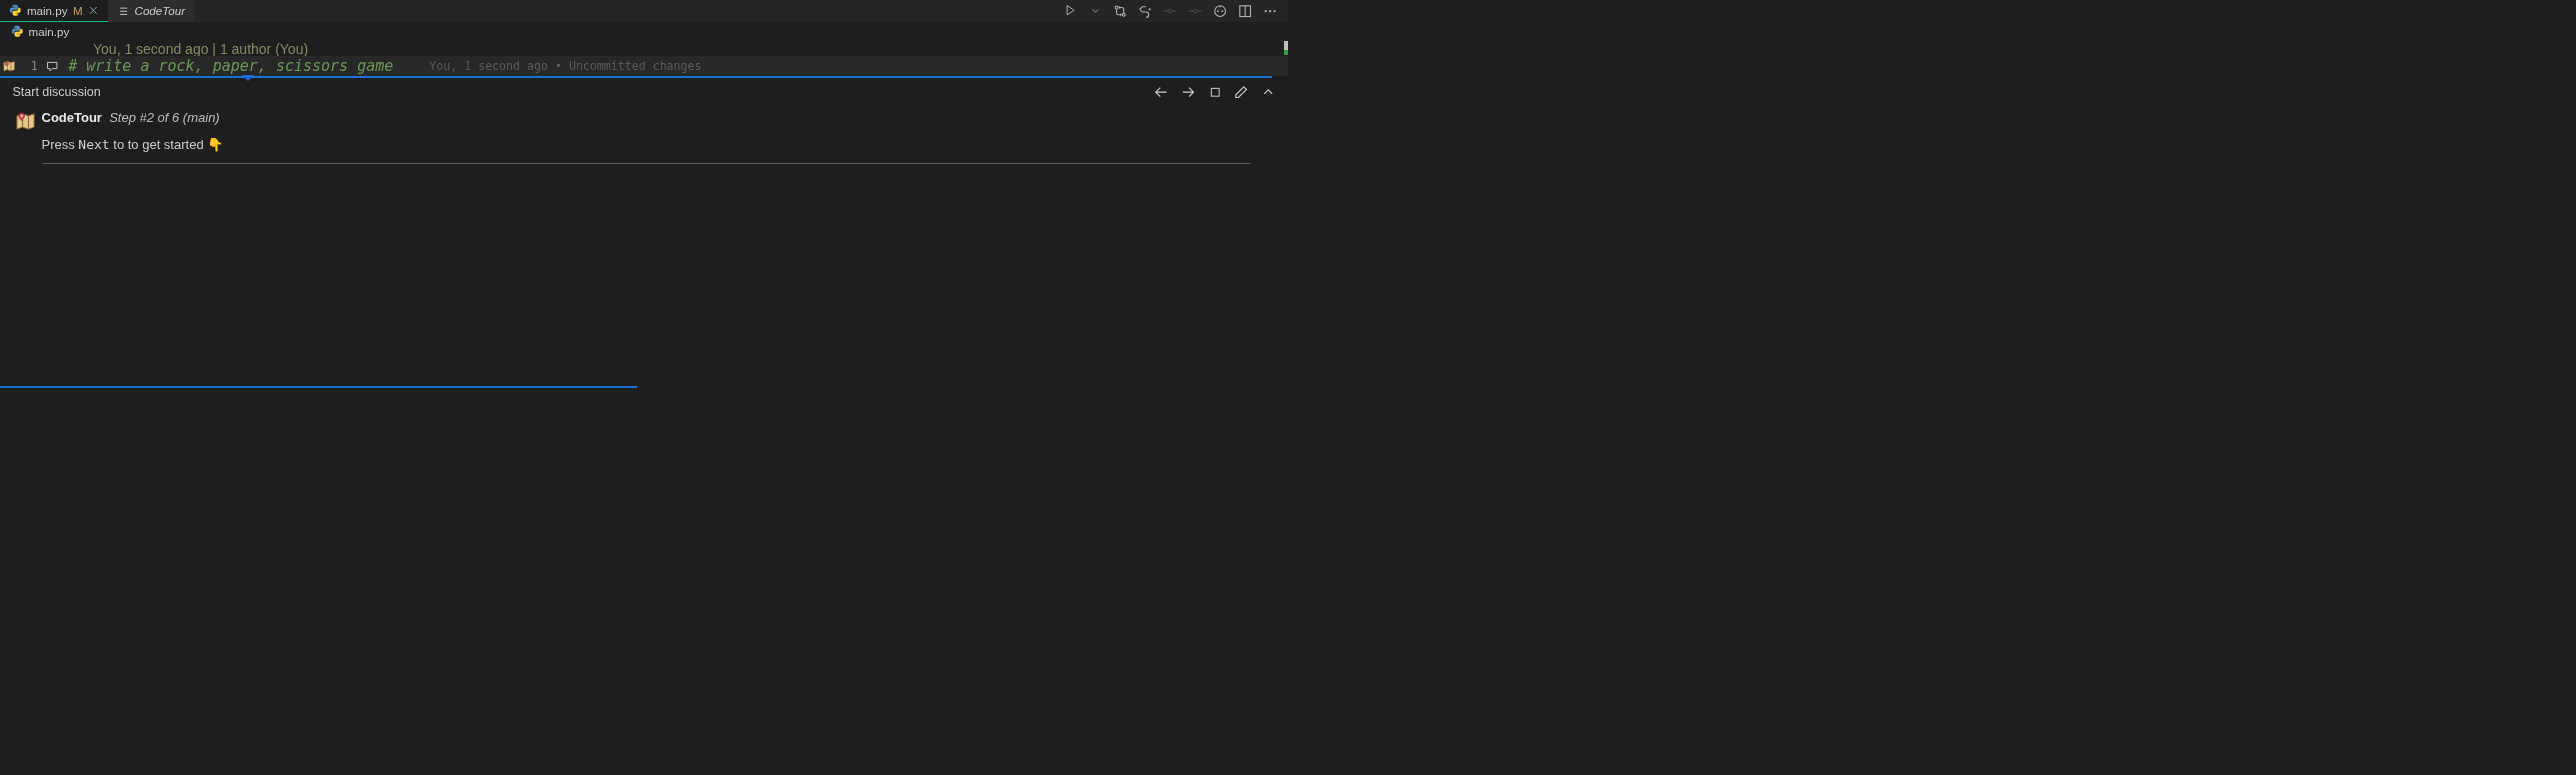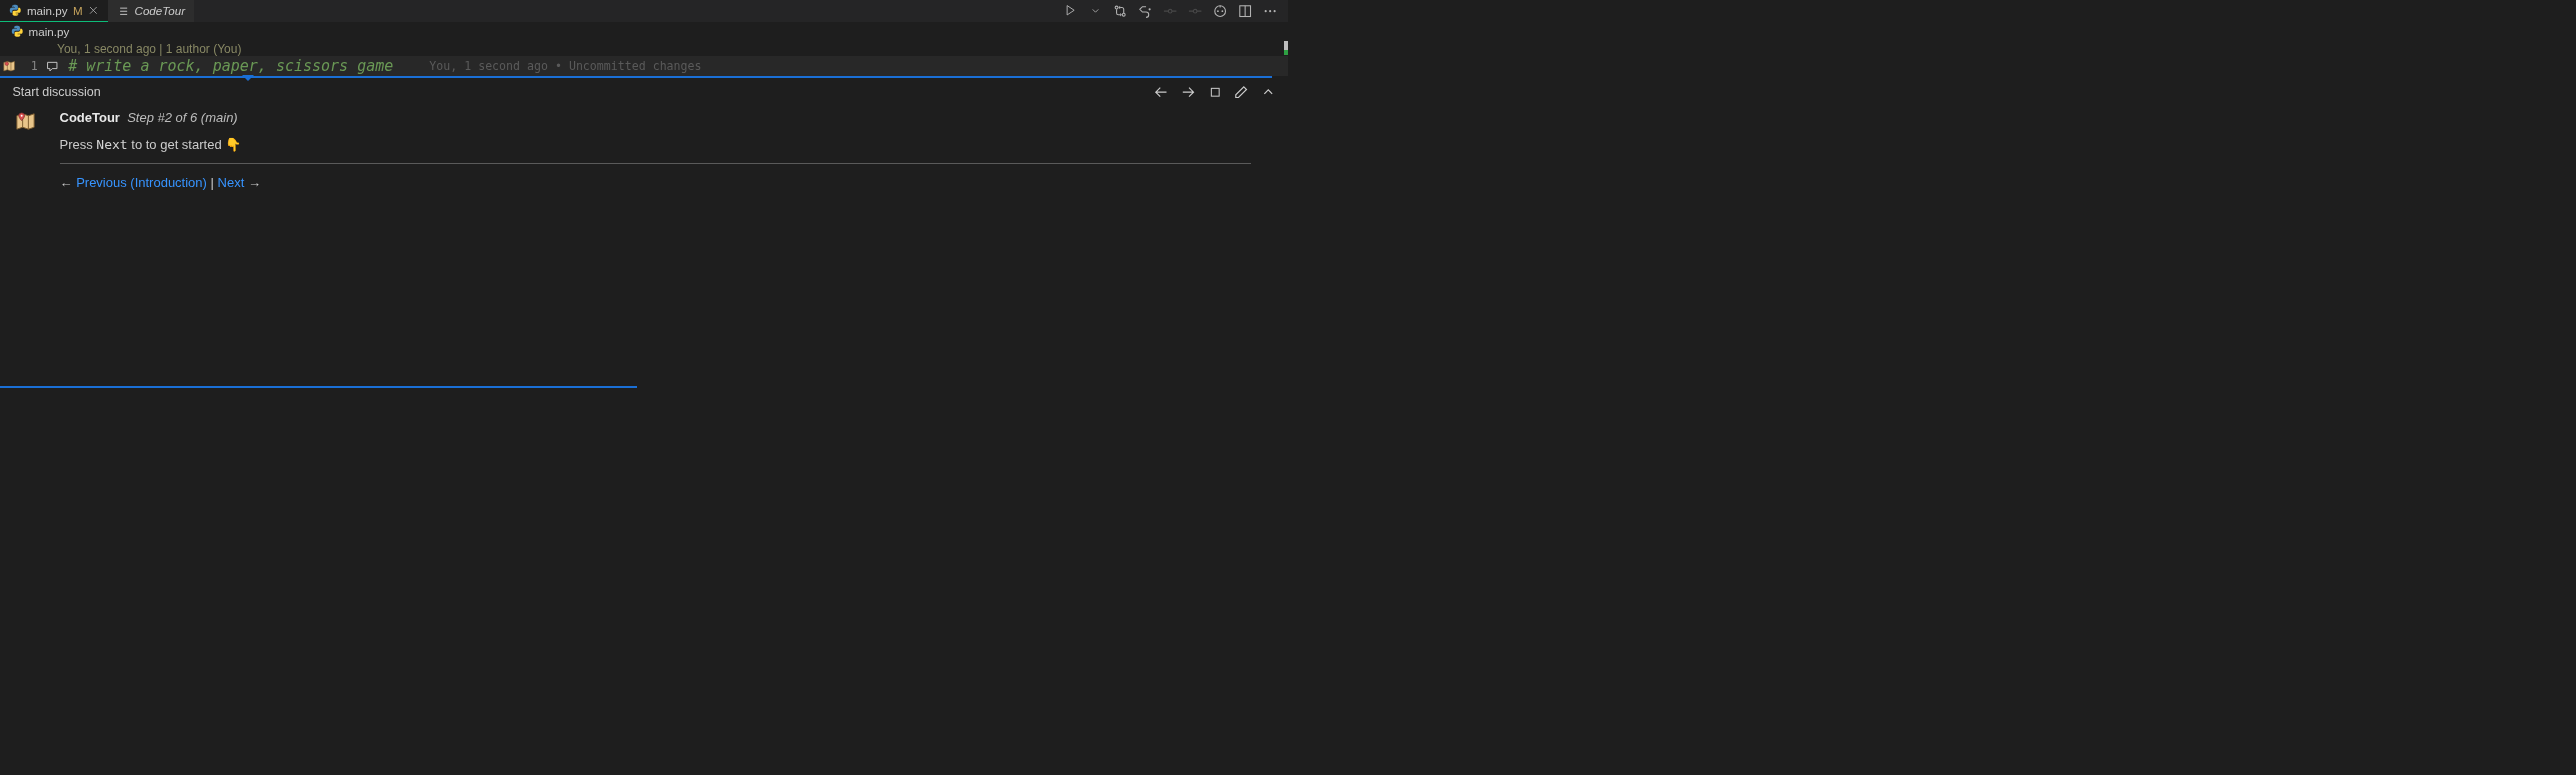--- a/index.html
+++ b/index.html
@@ -58,25 +58,26 @@
     gap: 5.4px;
     height: 20px;
     padding: 0 10.7px;
     font-size: 11.6px;
     color: #cccccc;
   }
 
   
   .gitlens-line {
     padding-left: 57px;
-    font-size: 12px;
+    font-size: 14px;
     color: #888864;
     height: 14.3px;
     display: flex;
     align-items: center;
+    margin-left: 36px;
   }
 
   
   .code-row {
     display: flex;
     align-items: center;
     height: 20px;
     background: #282828;
     position: relative;
   }
@@ -149,21 +150,21 @@
     display: flex;
     align-items: center;
     gap: 12.5px;
     color: #cccccc;
   }
   .disc-actions .icon { width:14.3px; height:14.3px; display:flex; align-items:center; justify-content:center; }
 
   
   .tour-body {
     display: flex;
-    gap: 22px;
+    gap: 4px;
     padding: 3.6px 12.5px 0 12.5px;
   }
   .tour-icon {
     width: 25px;
     flex: 0 0 25px;
     display:flex;
     justify-content:center;
     padding-top: 1.8px;
   }
   .tour-content {
@@ -389,26 +390,19 @@
     <div class="tour-heading">
       <span class="name">CodeTour</span>
       <span class="step">Step #2 of 6 (main)</span>
     </div>
     <p style="margin-top:7.2px">
       <span>Press </span>
       <span class="code-inline">Next</span>
       <span> to to get started 👇</span>
     </p>
     <hr class="tour-hr">
-    <div class="tour-nav">
-      <span class="arrow-char">←</span>
-      <a href="#">Previous (Introduction)</a>
-      <span> | </span>
-      <a href="#">Next</a>
-      <span class="arrow-char">→</span>
-    </div>
   </div>
 </div>
 
 <div class="bottom-blue"></div>
 <div class="minimap-strip"></div>
 <div class="minimap-green"></div>
 
 
 </body></html>

